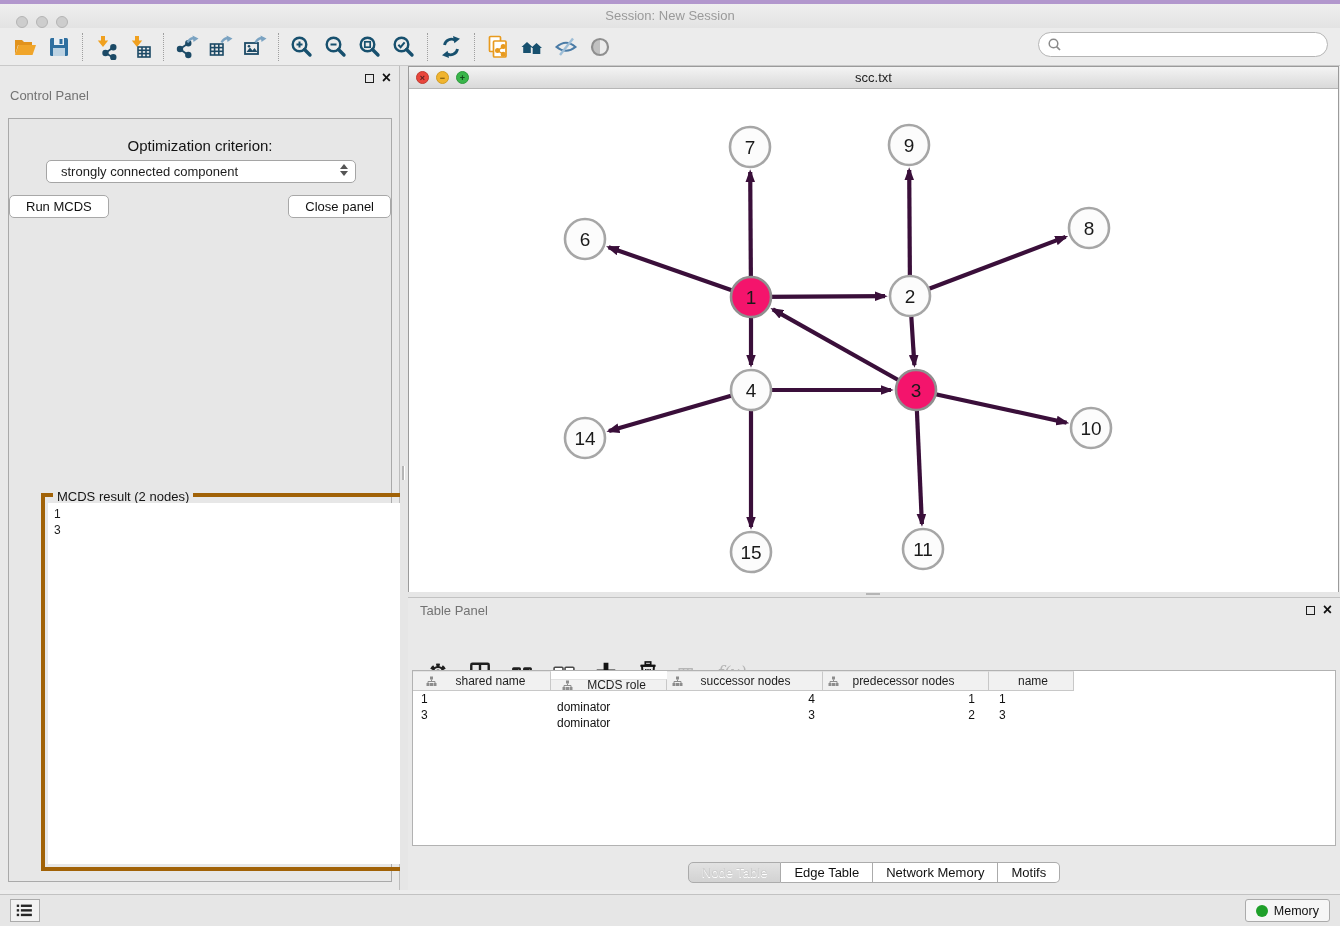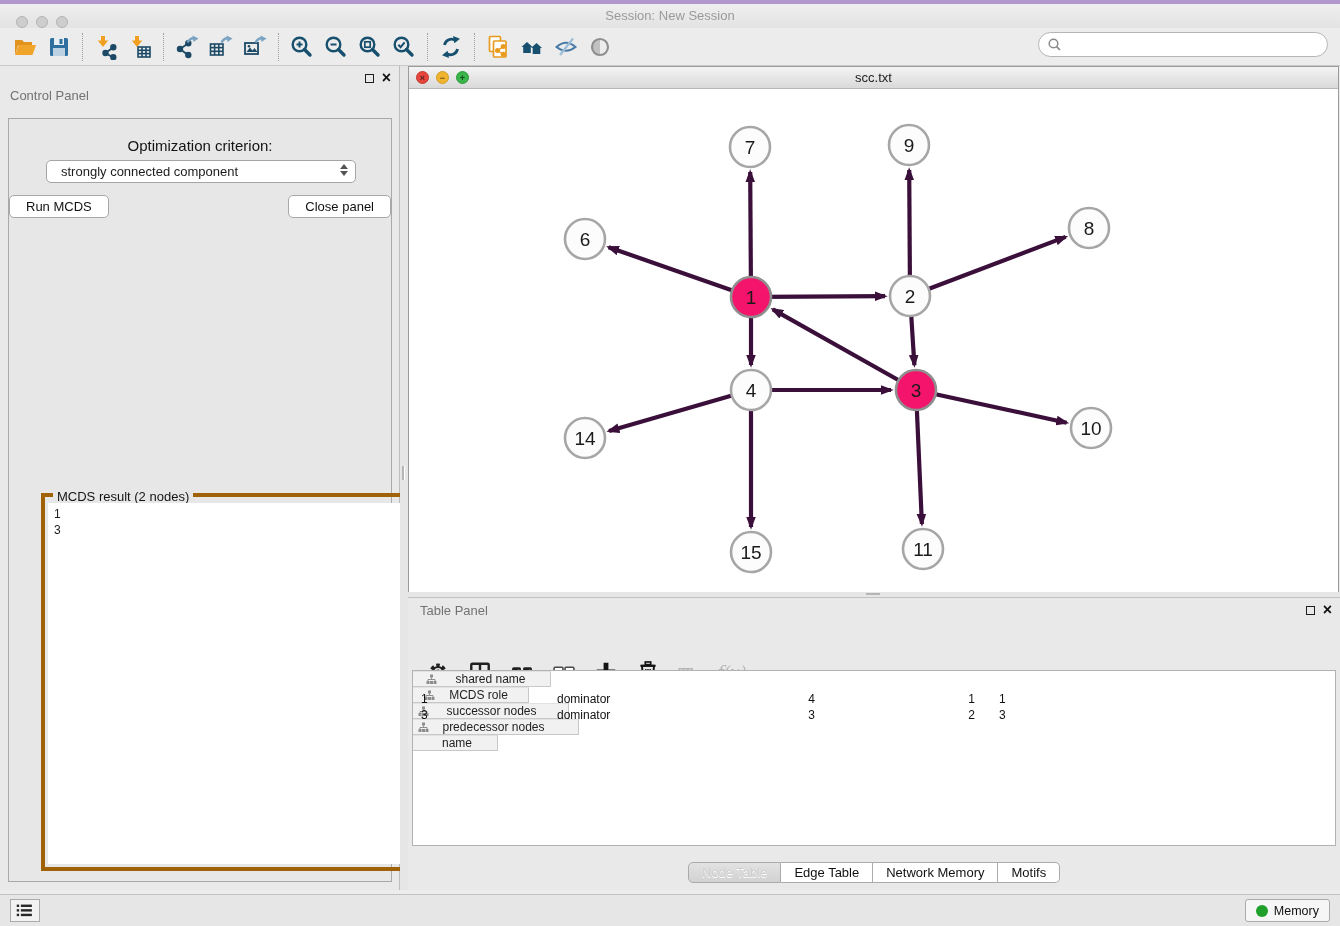--- a/index.html
+++ b/index.html
@@ -66,28 +66,28 @@
   .hsplit .dots { position:absolute; left:458px; top:1px; width:14px; height:3px; border-top:2px solid #b5b5b5; }
 
   
   .table-panel { left:408px; top:597px; width:932px; height:293px; background:#e9e9e9; border-top:1px solid #c2c2c2; }
   .tp-header { height:24px; position:relative; }
   .tp-title { position:absolute; left:12px; top:5px; font-size:13px; color:#737373; }
   .tp-toolbar { position:absolute; left:16px; top:30px; display:flex; align-items:center; gap:14px; }
   .tp-tool { width:28px; height:28px; display:flex; align-items:center; justify-content:center;margin-top:30px; }
   .fx { font-family:"DejaVu Serif", serif; font-style:italic; font-size:17px; color:#b5b5b5; }
   .table-box { position:absolute; left:4px; top:72px; width:924px; height:176px; background:#fff; border:1px solid #b2b2b2; overflow:hidden; }
-  .t-header { display:flex; height:20px;flex-direction:column; }
+  .t-header { display:flex; height:20px; }
   .th { background:#f1f1f1; border-right:1px solid #c8c8c8; border-bottom:1px solid #c8c8c8; border-top:1px solid #e2e2e2; display:flex; align-items:center; font-size:12px; color:#1e1e1e; }
   .th .lbl { flex:1; text-align:center; padding-right:6px; }
   .th svg { margin-left:5px; }
   .t-row { display:flex; height:16px; font-size:12px; color:#111; }
   .td { padding-top:1px; }
   .c0 { width:138px; padding-left:8px; }
-  .c1 { width:116px; padding-left:6px; }
+  .c1 { width:116px; padding-left:6px;margin-top:8px; }
   .c2 { width:156px; text-align:right; padding-right:8px; }
   .c3 { width:166px; text-align:right; padding-right:14px; }
   .c4 { width:85px;  padding-left:10px; }
   .tp-tabs { position:absolute; left:0; top:264px; width:100%; display:flex; justify-content:center; }
 
   
   .statusbar { left:0; top:894px; width:1340px; height:32px; background:#e6e6e6; border-top:1px solid #c2c2c2; }
   .list-btn { position:absolute; left:10px; top:899px; width:30px; height:23px; background:#f2f2f2; border:1px solid #ababab; display:flex; align-items:center; justify-content:center; }
   .mem-btn { position:absolute; right:10px; top:899px; height:23px; background:#f6f6f6; border:1px solid #ababab; border-radius:3px; display:flex; align-items:center; padding:0 10px; gap:6px; font-size:12.5px; color:#111; }
   .mem-dot { width:12px; height:12px; border-radius:50%; background:#1fa02a; }

